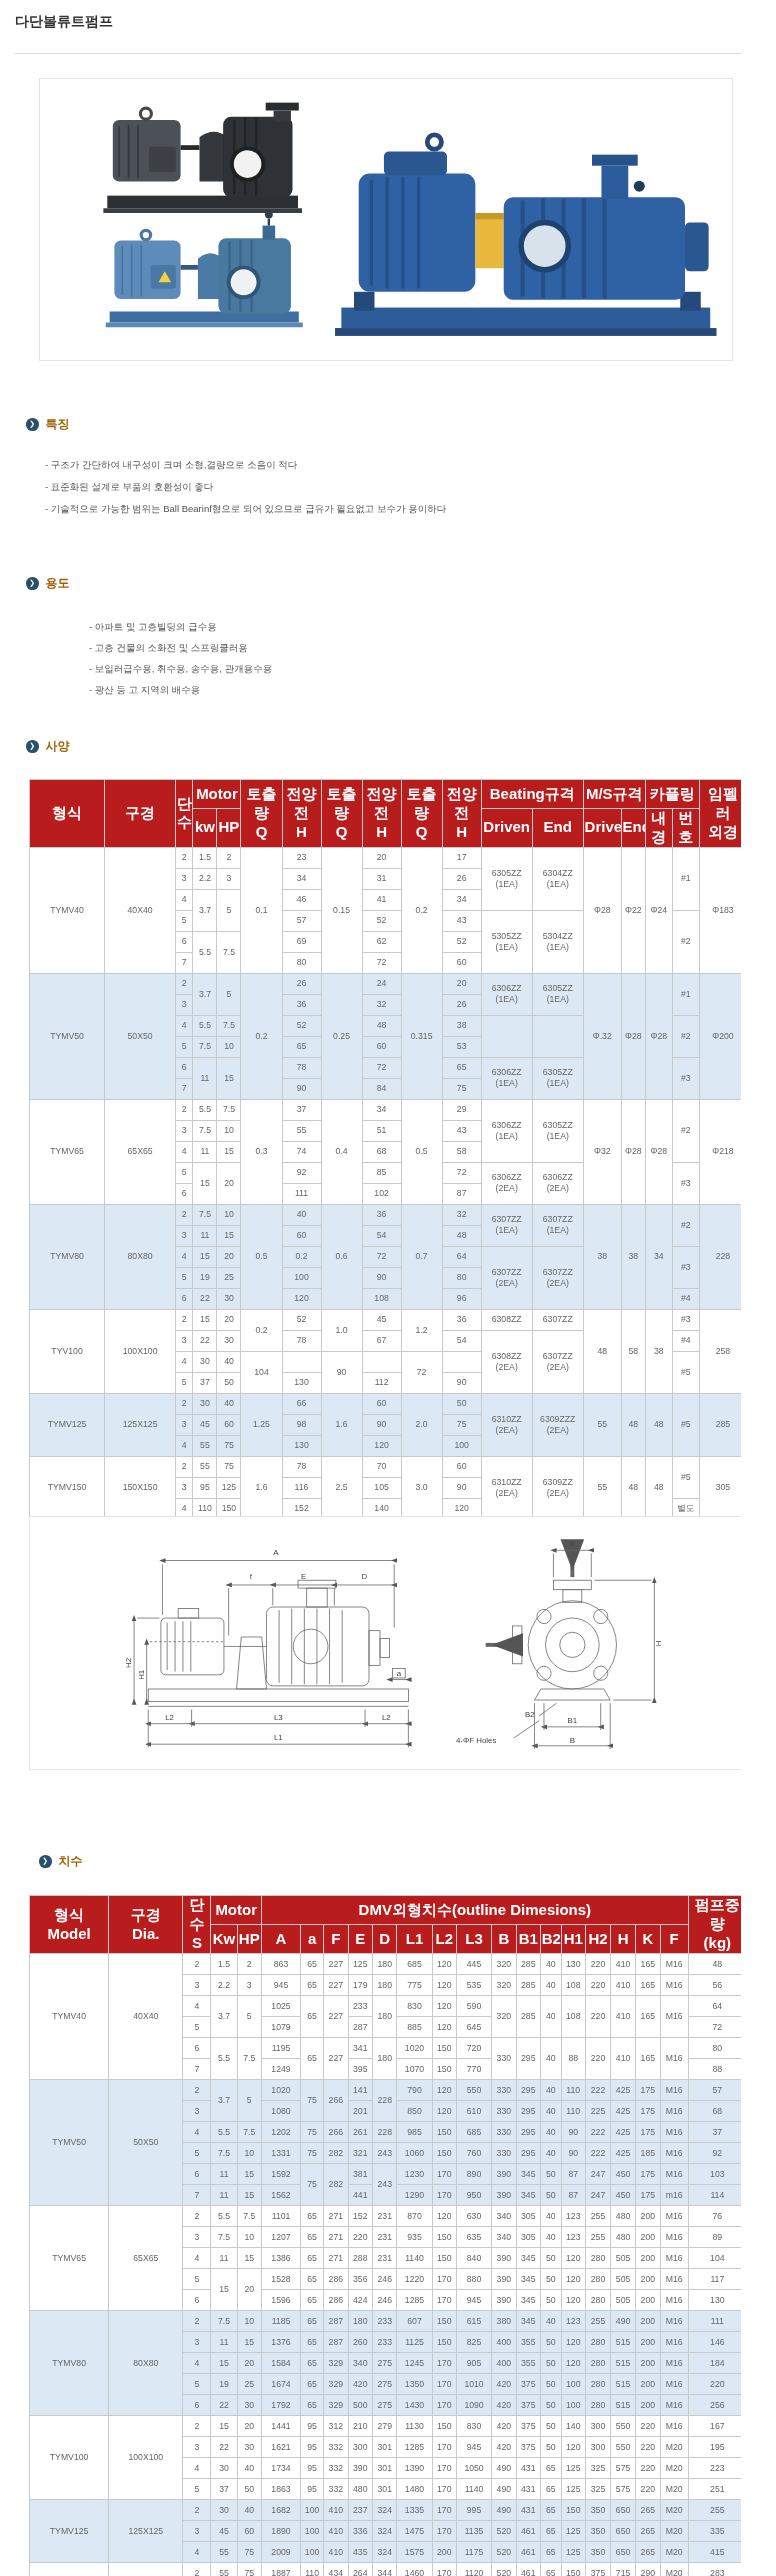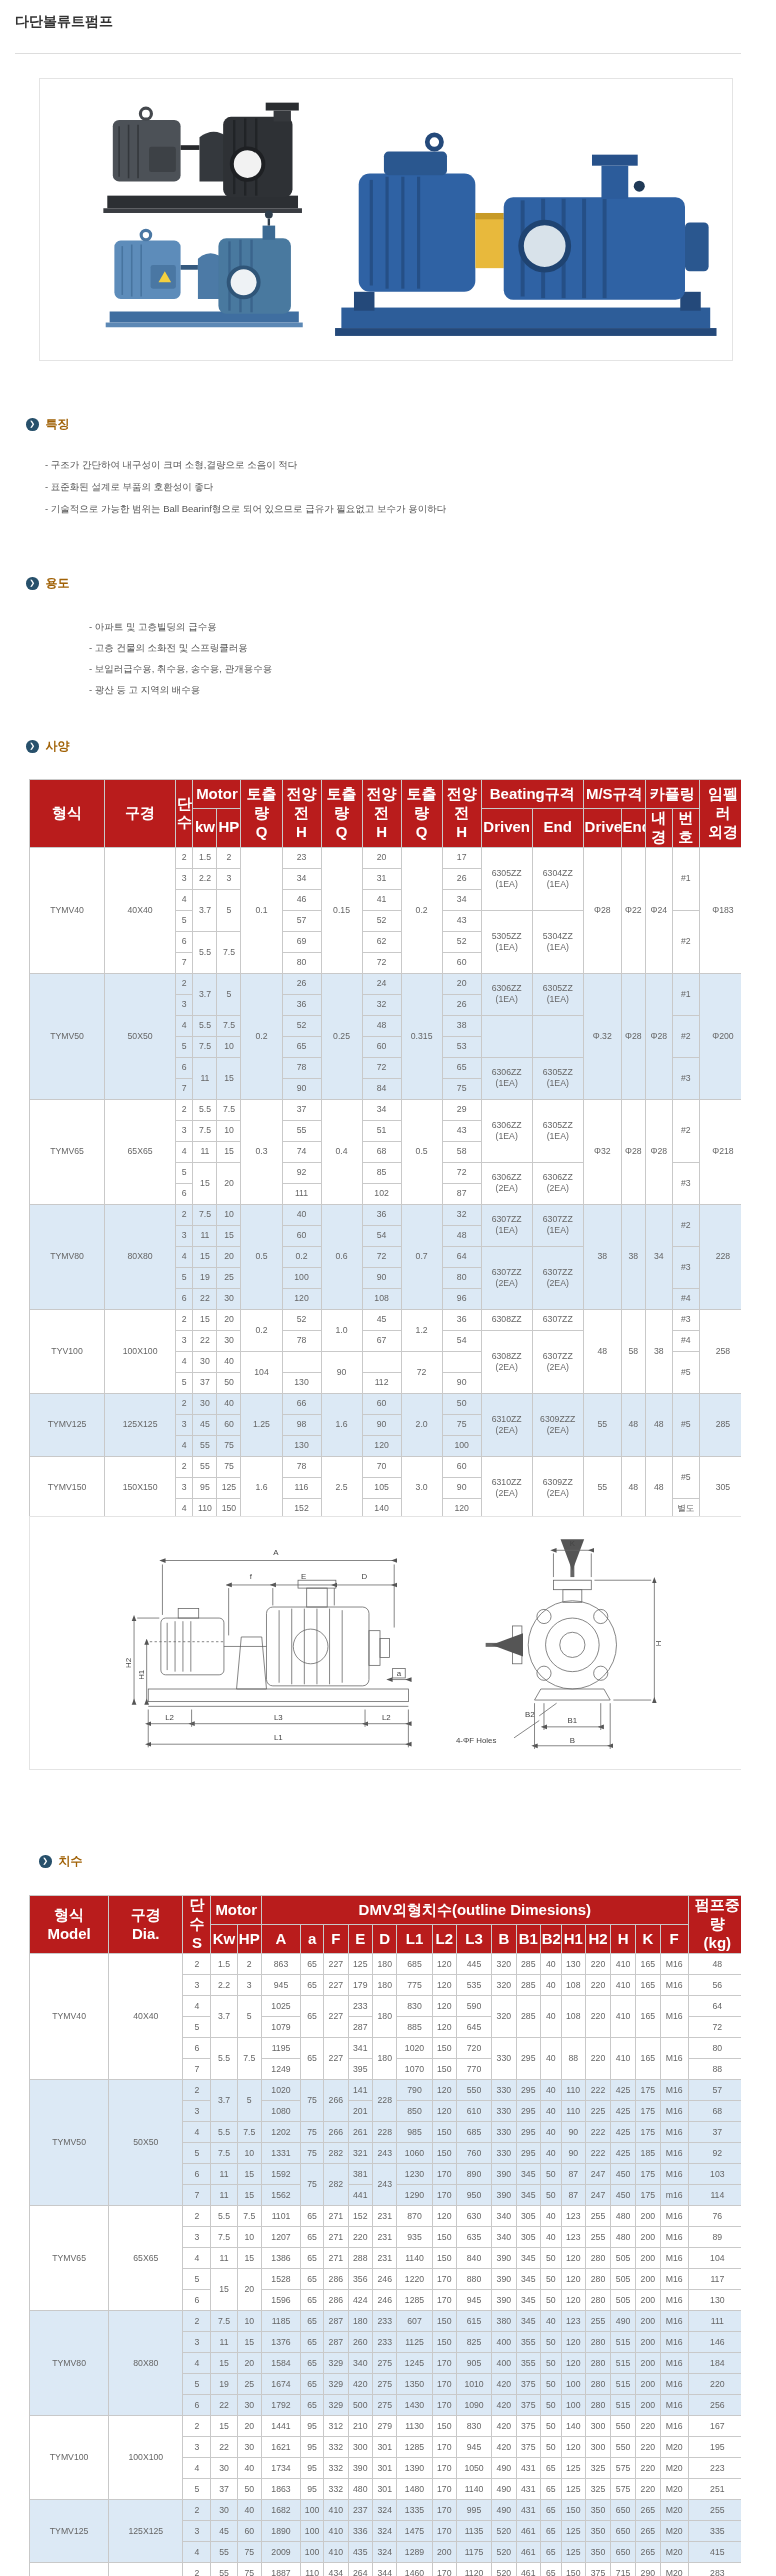--- a/index.html
+++ b/index.html
@@ -1347,21 +1347,21 @@
         </tr>
         <tr class="shade">
           <td>4</td>
           <td>55</td>
           <td>75</td>
           <td>2009</td>
           <td>100</td>
           <td>410</td>
           <td>435</td>
           <td>324</td>
-          <td>1289</td>
+          <td>1575</td>
           <td>200</td>
           <td>1175</td>
           <td>520</td>
           <td>461</td>
           <td>65</td>
           <td>125</td>
           <td>350</td>
           <td>650</td>
           <td>265</td>
           <td>M20</td>

